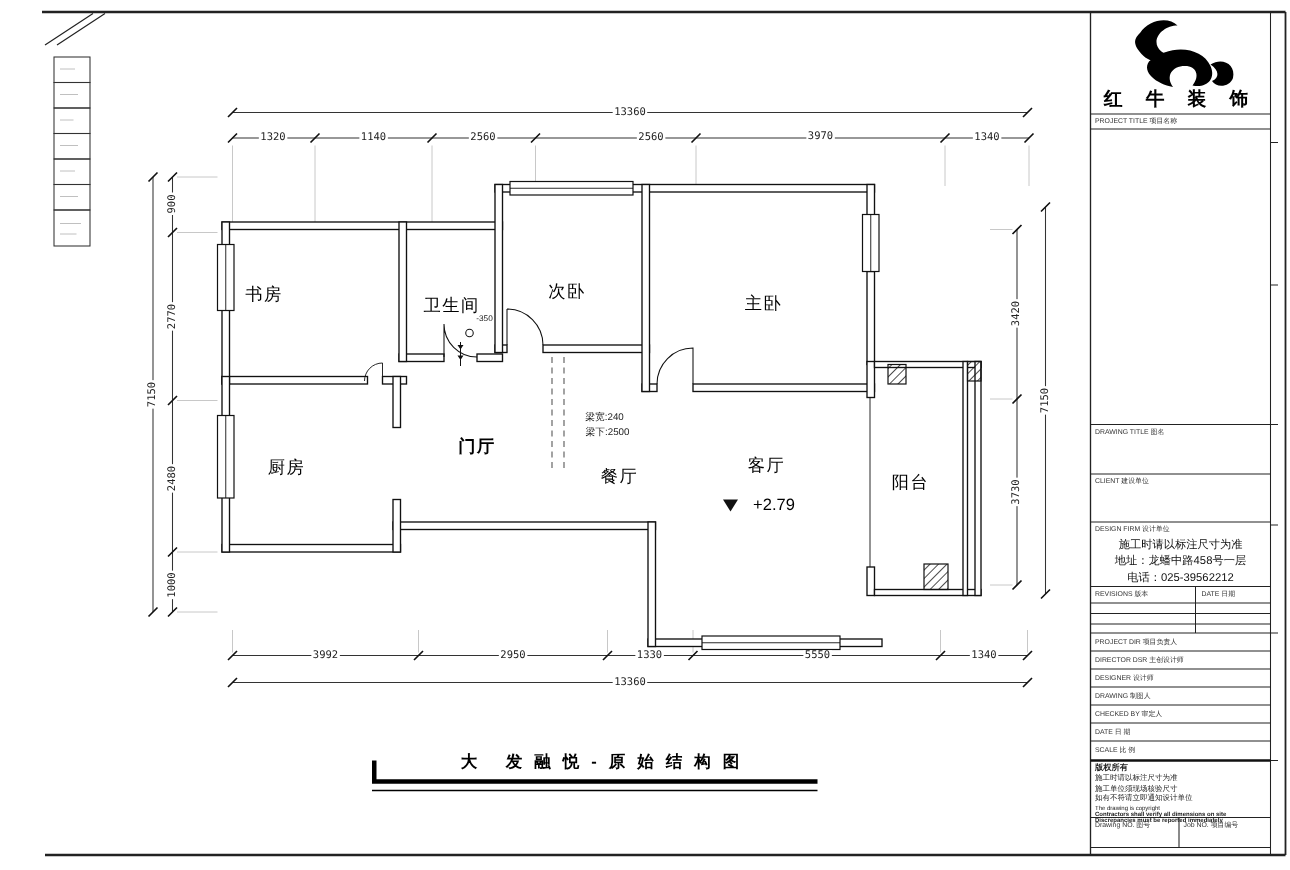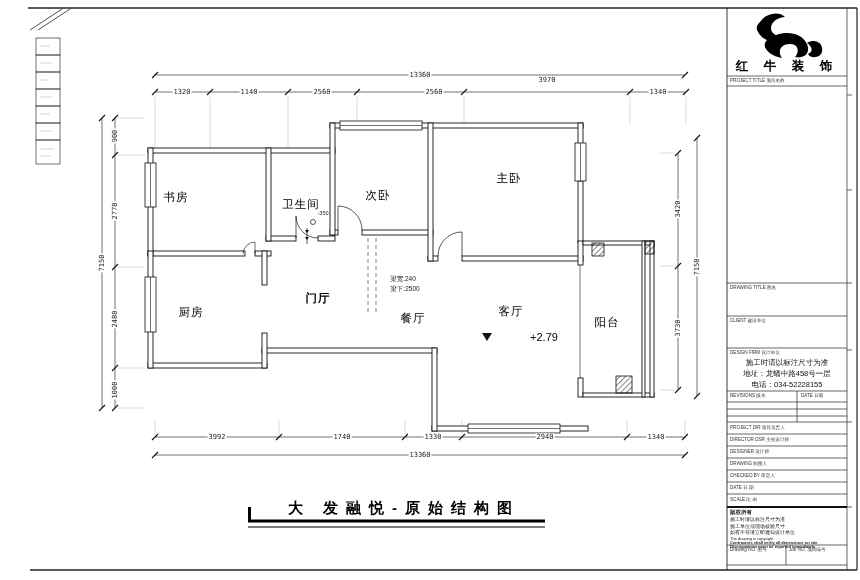--- a/index.html
+++ b/index.html
@@ -6,22 +6,22 @@
   #sheet{position:relative;width:860px;height:580px;background:#fff;overflow:hidden;
          font-family:"Liberation Sans",sans-serif;color:#111;}
   #sheet svg{position:absolute;left:0;top:0;}
   .t{position:absolute;transform:translate(-50%,-50%);white-space:nowrap;}
   .dim{font-family:"DejaVu Sans Mono",monospace;font-size:7px;color:#222;background:#fff;
        padding:0 1px;line-height:1;}
   .dimv{transform:translate(-50%,-50%) rotate(-90deg);}
   .lbl{font-size:11.5px;color:#000;letter-spacing:1px;line-height:1;}
   .small{font-size:6.5px;color:#222;background:#fff;line-height:1.25;letter-spacing:0;}
   .tiny{font-size:5.5px;color:#222;line-height:1;}
-  .lvl{font-size:11px;color:#000;font-style:normal;margin-left:28px;}
-  .maintitle{font-size:15px;font-weight:bold;letter-spacing:8px;color:#000;}
+  .lvl{font-size:11px;color:#000;font-style:normal;}
+  .maintitle{font-size:11px;font-weight:bold;letter-spacing:8px;color:#000;}
   .tb{position:absolute;font-size:4.6px;color:#333;white-space:nowrap;line-height:1;transform:none;}
   .tbc{position:absolute;transform:translate(-50%,0);font-size:7.5px;color:#111;white-space:nowrap;line-height:1;}
   .logo-cn{position:absolute;transform:translate(-50%,0);font-size:12.5px;font-weight:bold;
            letter-spacing:6px;color:#000;white-space:nowrap;}
   .note{font-size:4.6px;color:#222;line-height:1;}
   .note-b{font-weight:bold;}
 </style>
 </head>
 <body>
 
@@ -160,43 +160,43 @@
   <g>
     <path d="M482 333 h10 l-5 8 z" fill="#111"></path>
   </g>
 </svg>
 
 <span class="t dim" style="left:420px;top:75px">13360</span>
 <span class="t dim" style="left:182px;top:92px">1320</span>
 <span class="t dim" style="left:249px;top:92px">1140</span>
 <span class="t dim" style="left:322px;top:92px">2560</span>
 <span class="t dim" style="left:434px;top:92px">2560</span>
-<span class="t dim" style="left:547px;top:80px">3970</span>
+<span class="t dim" style="left:547px;top:91px">3970</span>
 <span class="t dim" style="left:658px;top:92px">1340</span>
 
 <span class="t dim" style="left:217px;top:437px">3992</span>
-<span class="t dim" style="left:342px;top:437px">1740</span>
+<span class="t dim" style="left:342px;top:437px">2950</span>
 <span class="t dim" style="left:433px;top:437px">1330</span>
-<span class="t dim" style="left:545px;top:437px">2940</span>
+<span class="t dim" style="left:545px;top:437px">5550</span>
 <span class="t dim" style="left:656px;top:437px">1340</span>
 <span class="t dim" style="left:420px;top:455px">13360</span>
 
 <span class="t dim dimv" style="left:102px;top:263px">7150</span>
 <span class="t dim dimv" style="left:115px;top:136px">900</span>
 <span class="t dim dimv" style="left:115px;top:211px">2770</span>
 <span class="t dim dimv" style="left:115px;top:319px">2480</span>
 <span class="t dim dimv" style="left:115px;top:390px">1000</span>
 <span class="t dim dimv" style="left:678px;top:209px">3420</span>
 <span class="t dim dimv" style="left:678px;top:328px">3730</span>
 <span class="t dim dimv" style="left:697px;top:267px">7150</span>
 
 <span class="t lbl" style="left:176px;top:198px">书房</span>
 <span class="t lbl" style="left:301px;top:205px">卫生间</span>
 <span class="t lbl" style="left:378px;top:196px">次卧</span>
-<span class="t lbl" style="left:509px;top:179px">主卧</span>
+<span class="t lbl" style="left:509px;top:204px">主卧</span>
 <span class="t lbl" style="left:191px;top:313px">厨房</span>
 <span class="t lbl" style="left:318px;top:299px;font-weight:bold">门厅</span>
 <span class="t lbl" style="left:413px;top:319px">餐厅</span>
 <span class="t lbl" style="left:511px;top:312px">客厅</span>
 <span class="t lbl" style="left:607px;top:323px">阳台</span>
 
 <span class="t small" style="left:403px;top:279px">梁宽:240</span>
 <span class="t small" style="left:405px;top:289px">梁下:2500</span>
 <span class="t lvl" style="left:516px;top:337px">+2.79</span>
 <span class="t tiny" style="left:323px;top:214px">-350</span>
@@ -226,21 +226,21 @@
   </g>
 </svg>
 
 <span class="logo-cn" style="left:787px;top:58px">红 牛 装 饰</span>
 <span class="tb" style="left:730px;top:79px">PROJECT TITLE 项目名称</span>
 <span class="tb" style="left:730px;top:286px">DRAWING TITLE 图名</span>
 <span class="tb" style="left:730px;top:319px">CLIENT 建设单位</span>
 <span class="tb" style="left:730px;top:351px">DESIGN FIRM 设计单位</span>
 <span class="tbc" style="left:787px;top:359px">施工时请以标注尺寸为准</span>
 <span class="tbc" style="left:787px;top:370px">地址：龙蟠中路458号一层</span>
-<span class="tbc" style="left:787px;top:381px">电话：034-52228155</span>
+<span class="tbc" style="left:787px;top:381px">电话：025-39562212</span>
 <span class="tb" style="left:730px;top:394px">REVISIONS 版本</span>
 <span class="tb" style="left:801px;top:394px">DATE 日期</span>
 <span class="tb" style="left:730px;top:426px">PROJECT DIR  项目负责人</span>
 <span class="tb" style="left:730px;top:438px">DIRECTOR DSR  主创设计师</span>
 <span class="tb" style="left:730px;top:450px">DESIGNER  设计师</span>
 <span class="tb" style="left:730px;top:462px">DRAWING  制图人</span>
 <span class="tb" style="left:730px;top:474px">CHECKED BY  审定人</span>
 <span class="tb" style="left:730px;top:486px">DATE  日  期</span>
 <span class="tb" style="left:730px;top:498px">SCALE  比  例</span>
 

